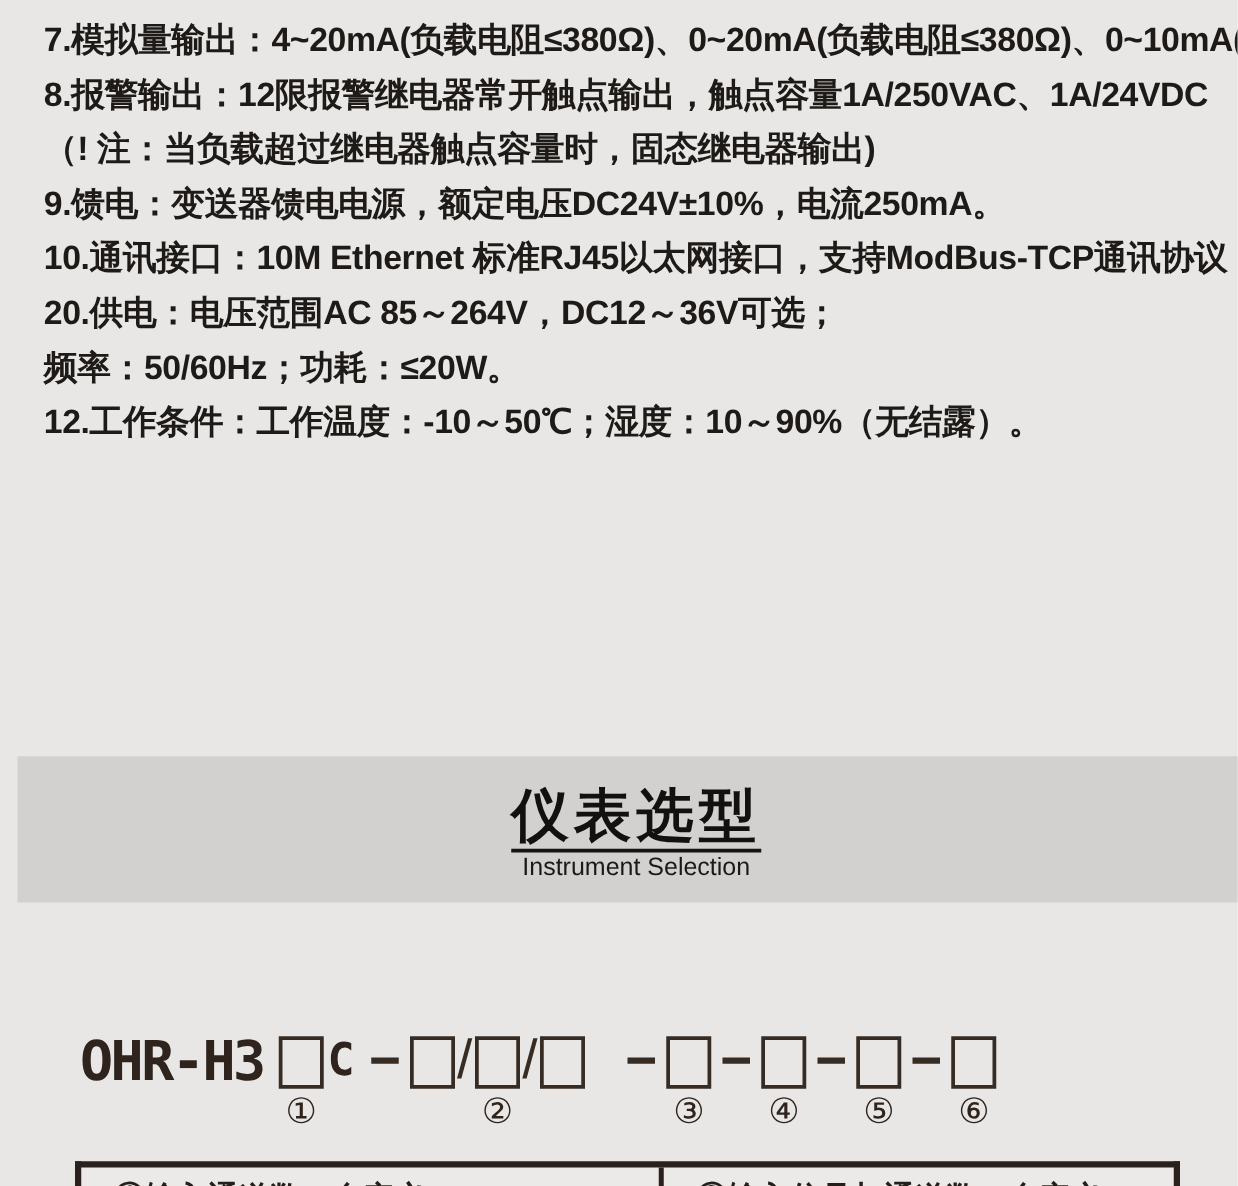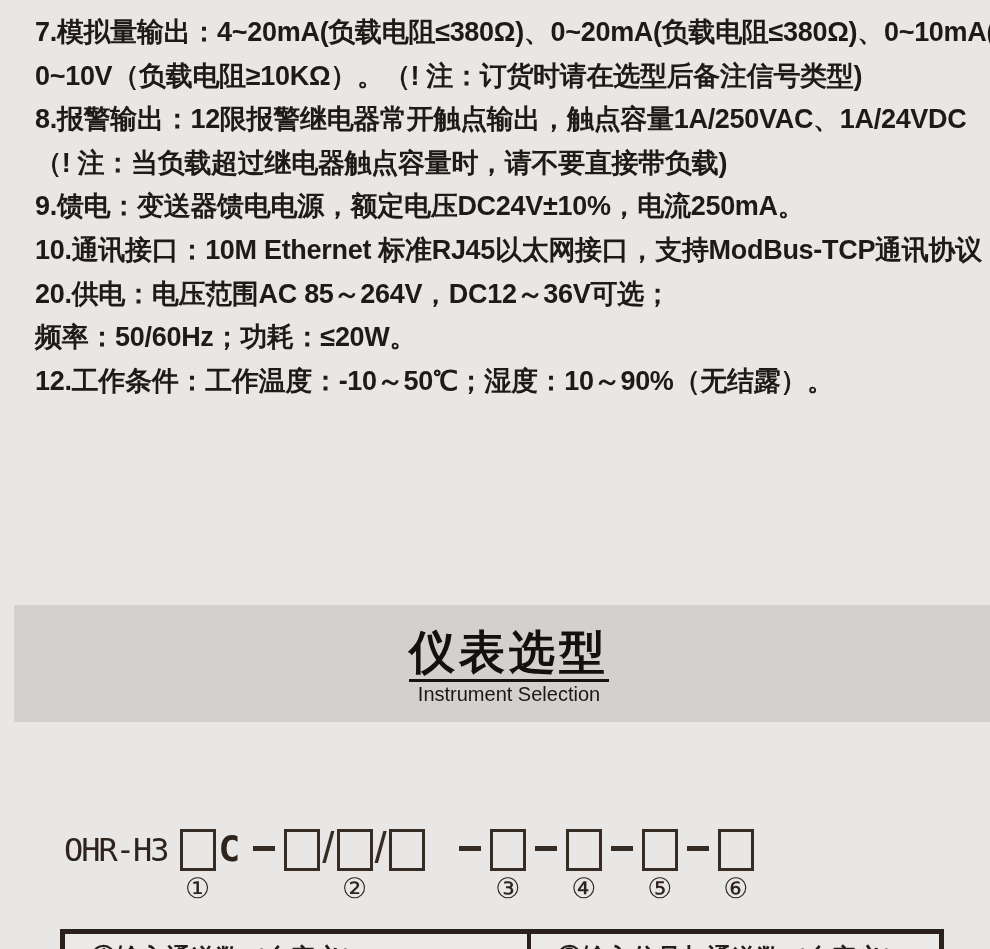--- a/index.html
+++ b/index.html
@@ -61,22 +61,22 @@
   .model {
     position: absolute;
     top: 827px;
     left: 64px;
     display: flex;
     align-items: flex-start;
     color: #2e241d;
   }
   .model-prefix {
     font-family: "DejaVu Sans Mono", monospace;
-    font-weight: normal;
-    font-size: 32px;
+    font-weight: bold;
+    font-size: 44px;
     letter-spacing: -2px;
     line-height: 46px;
     margin-right: 12px;
   }
   .mbox {
     position: relative;
     width: 30px;
     height: 36px;
     border: 3px solid #372c23;
     margin-top: 2px;
@@ -144,23 +144,22 @@
   }
   .sel-cell.right { flex: 1; }
 </style>
 </head>
 <body>
 
 <div class="page">
 
   <div class="specs">
     <div class="spec-line">7.模拟量输出：4~20mA(负载电阻≤380Ω)、0~20mA(负载电阻≤380Ω)、0~10mA(</div>
-    <div class="spec-line">0~10V（负载电阻≥10KΩ）。（! 注：订货时请在选型后备注信号类型)</div>
     <div class="spec-line">8.报警输出：12限报警继电器常开触点输出，触点容量1A/250VAC、1A/24VDC （阻</div>
-    <div class="spec-line">（! 注：当负载超过继电器触点容量时，请不要直接带负载)</div>
+    <div class="spec-line">（! 注：当负载超过继电器触点容量时，固态继电器输出)</div>
     <div class="spec-line">9.馈电：变送器馈电电源，额定电压DC24V±10%，电流250mA。</div>
     <div class="spec-line">10.通讯接口：10M Ethernet 标准RJ45以太网接口，支持ModBus-TCP通讯协议；</div>
     <div class="spec-line">20.供电：电压范围AC 85～264V，DC12～36V可选；</div>
     <div class="spec-line">频率：50/60Hz；功耗：≤20W。</div>
     <div class="spec-line">12.工作条件：工作温度：-10～50℃；湿度：10～90%（无结露）。</div>
   </div>
 
   <div class="band">
     <div>
       <span class="band-title-cn">仪表选型</span>

